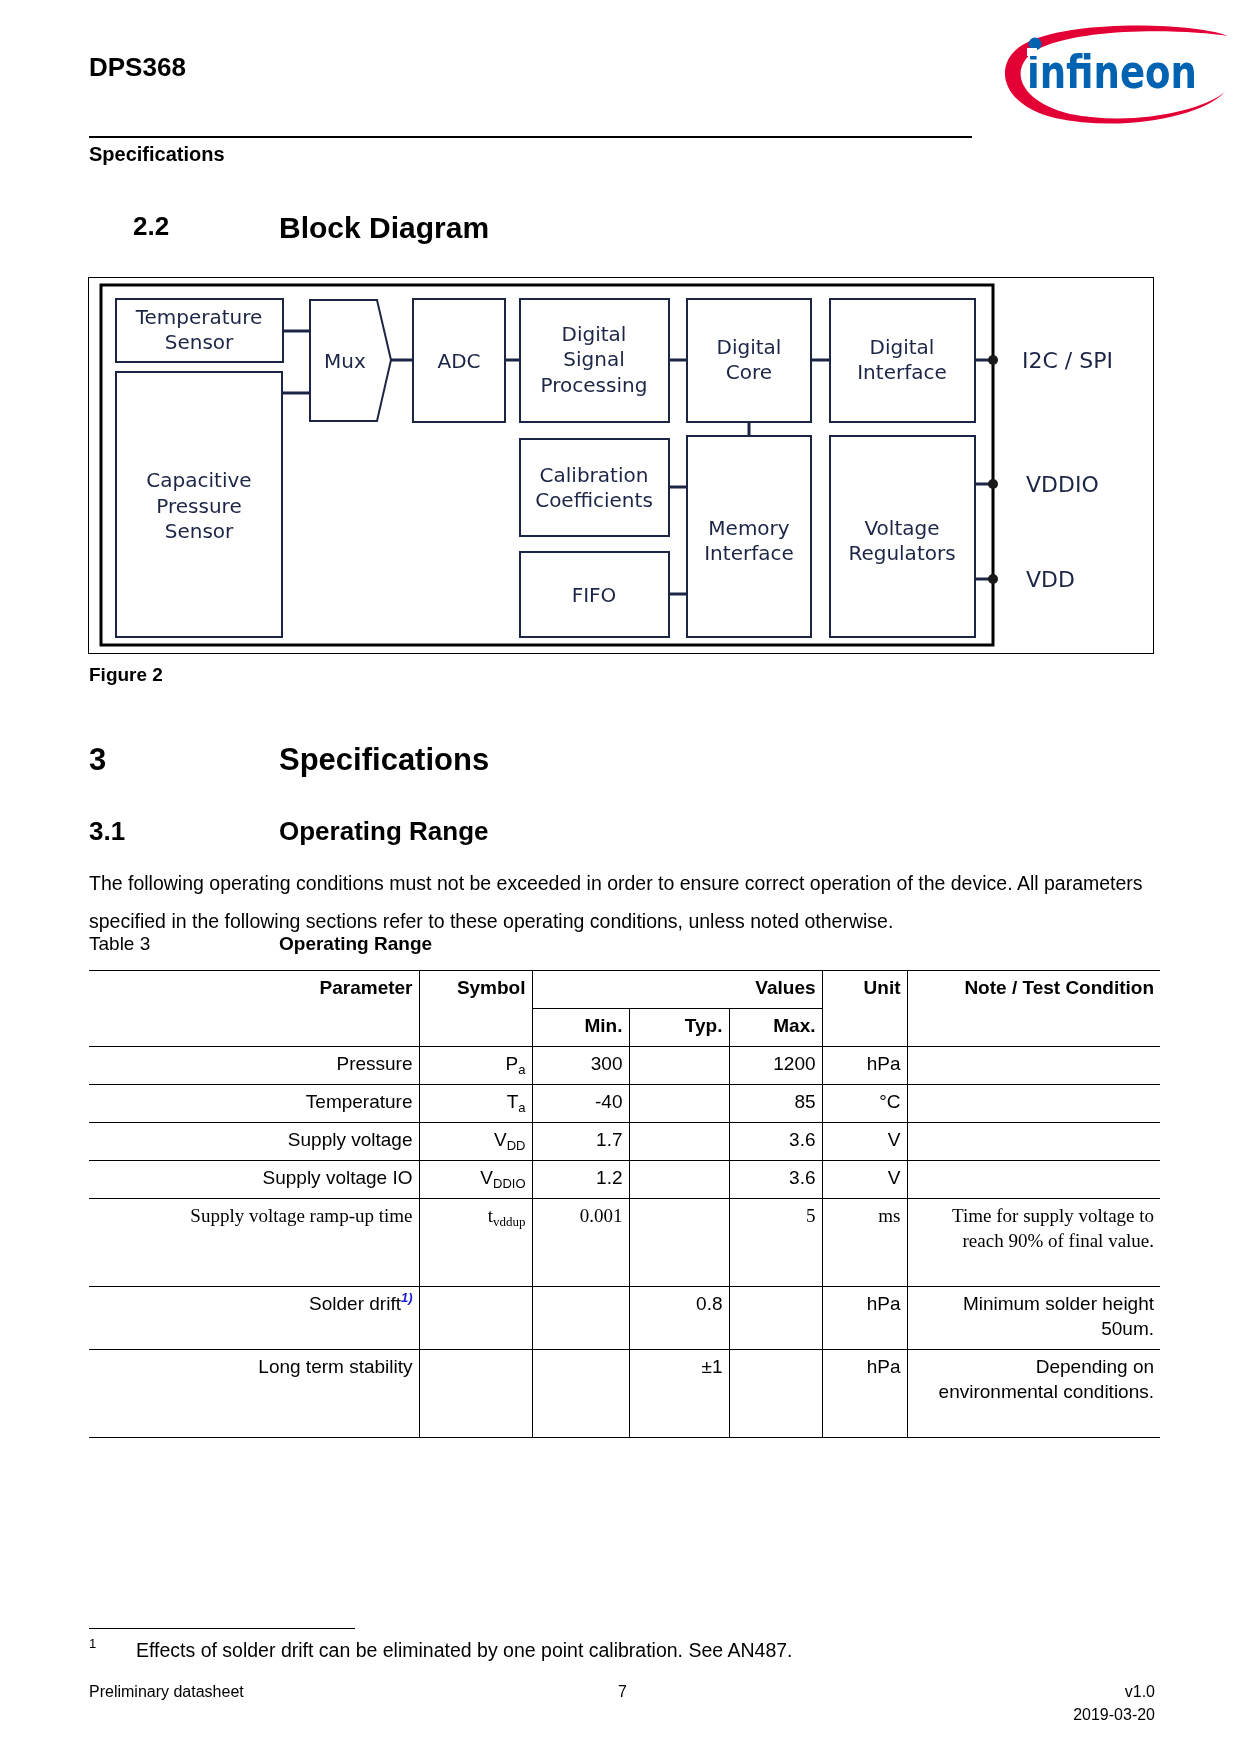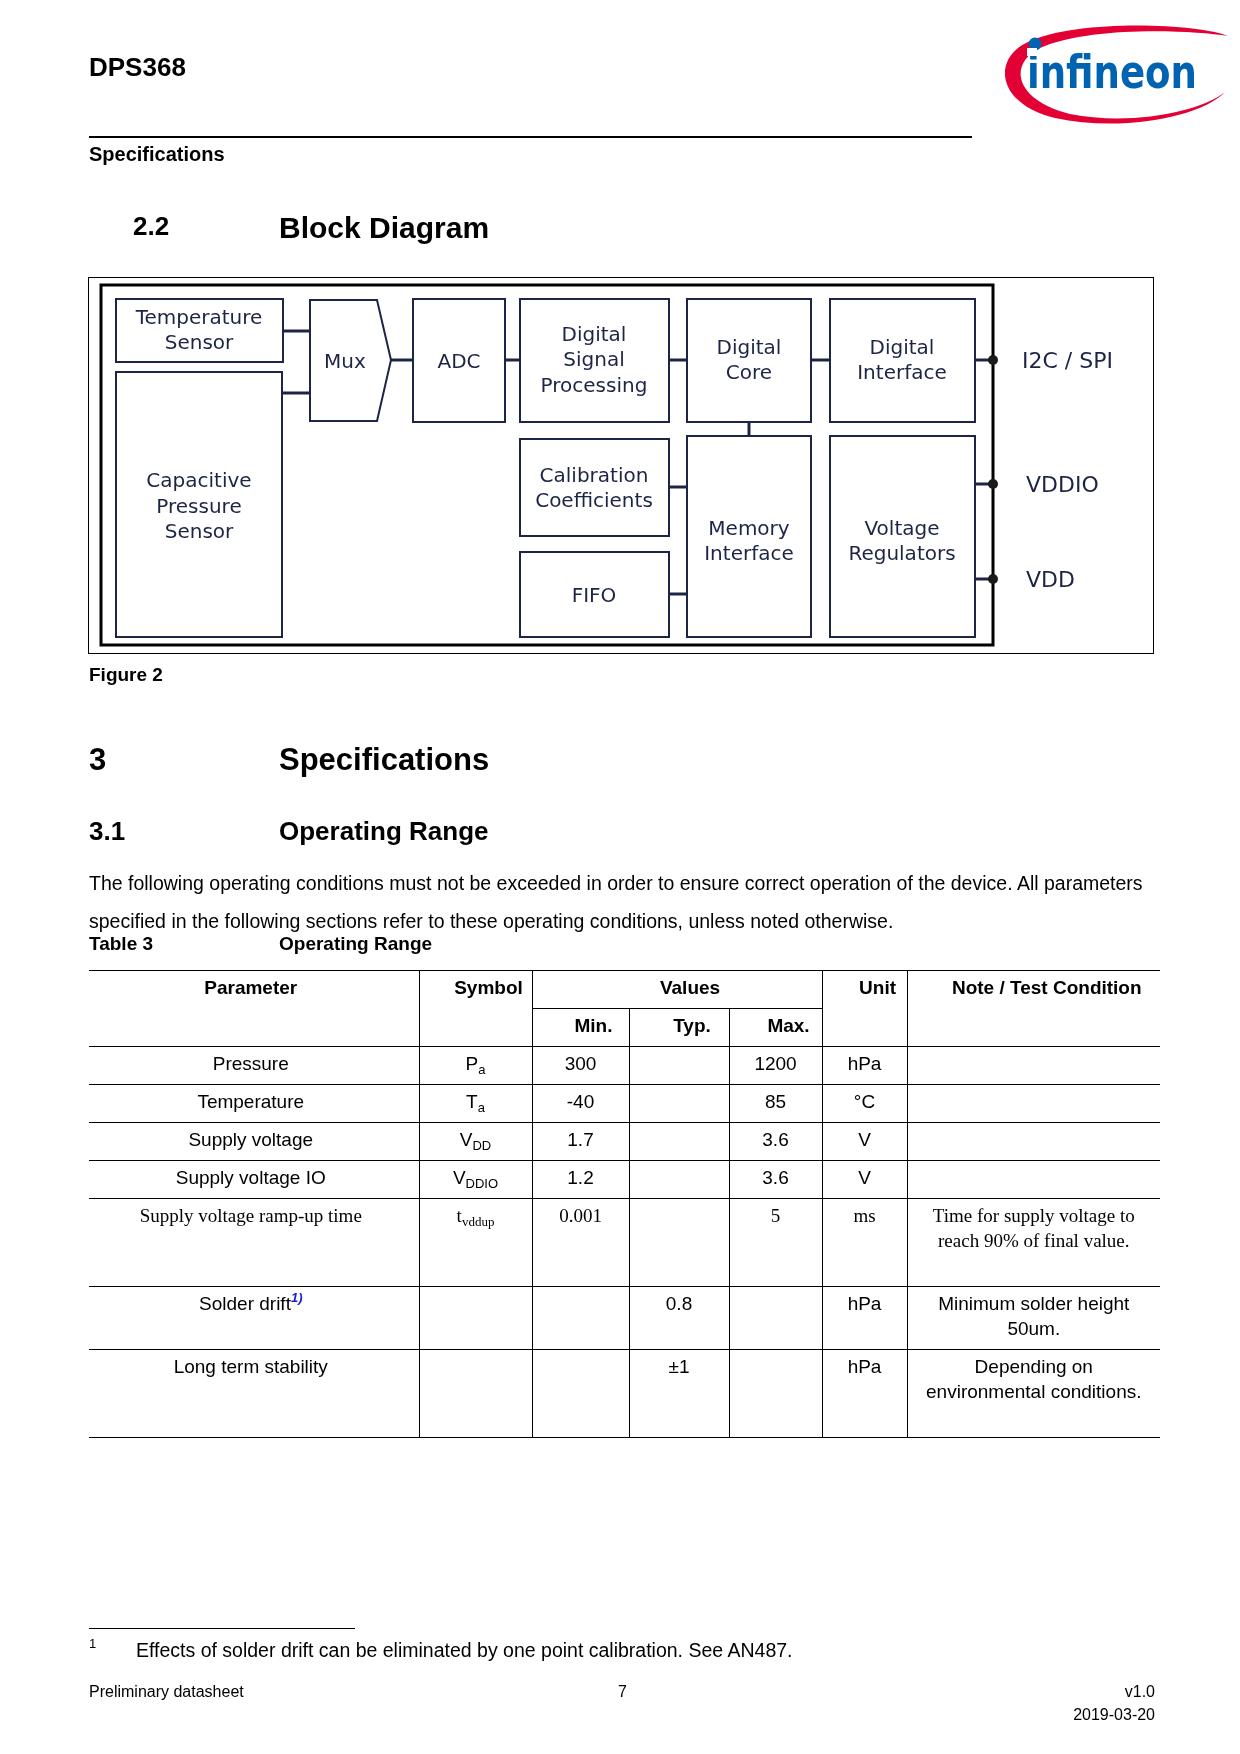--- a/index.html
+++ b/index.html
@@ -12,27 +12,27 @@
   .logo { left: 1000px; top: 22px; width: 230px; height: 104px; }
   .h2-num { left: 89px; top: 211px; font-size: 26px; font-weight: bold; margin-left: 44px; }
   .h2-title { left: 279px; top: 211px; font-size: 30px; font-weight: bold; }
   .figure { left: 88px; top: 277px; width: 1066px; height: 377px; }
   .fig-caption { left: 89px; top: 664px; font-size: 19px; font-weight: bold; text-align: center; }
   .h1-num { left: 89px; top: 742px; font-size: 31px; font-weight: bold; }
   .h1-title { left: 279px; top: 742px; font-size: 31px; font-weight: bold; }
   .h3-num { left: 89px; top: 816px; font-size: 26px; font-weight: bold; text-align: center; }
   .h3-title { left: 279px; top: 816px; font-size: 26px; font-weight: bold; }
   .para { left: 89px; top: 864px; width: 1072px; font-size: 19.5px; line-height: 38px; }
-  .tbl-cap-num { left: 89px; top: 933px; font-size: 19px; font-weight: bold; }
+  .tbl-cap-num { left: 89px; top: 933px; font-size: 19px; font-weight: normal; }
   .tbl-cap-title { left: 279px; top: 933px; font-size: 19px; font-weight: bold; }
 
   table.spec { position: absolute; left: 89px; top: 970px; width: 1071px;
                border-collapse: collapse; font-size: 19px; table-layout: fixed; }
   table.spec th, table.spec td { border-top: 1.5px solid #000; border-bottom: 1.5px solid #000;
-               vertical-align: top; text-align: center; padding: 4px 6px 0 6px; line-height: 25px; }
+               vertical-align: top; text-align: right; padding: 4px 6px 0 6px; line-height: 25px; }
   table.spec th { font-weight: bold; padding-left: 32px; }
   table.spec td + td, table.spec th + th { border-left: 1px solid #000; }
   table.spec th.first, table.spec td.first { padding-left: 0; }
   table.spec tr.hdr1 th { height: 33px; }
   table.spec tr.hdr2 th { height: 33px; }
   table.spec tr.r1 td { height: 33px; }
   table.spec tr.r-ramp td { height: 83px; font-family: Liberation Serif, serif; }
   table.spec tr.r-solder td { height: 58px; }
   table.spec tr.r-long td { height: 83px; }
   table.spec sub { font-size: 13px; vertical-align: -4px; line-height: 0; }

